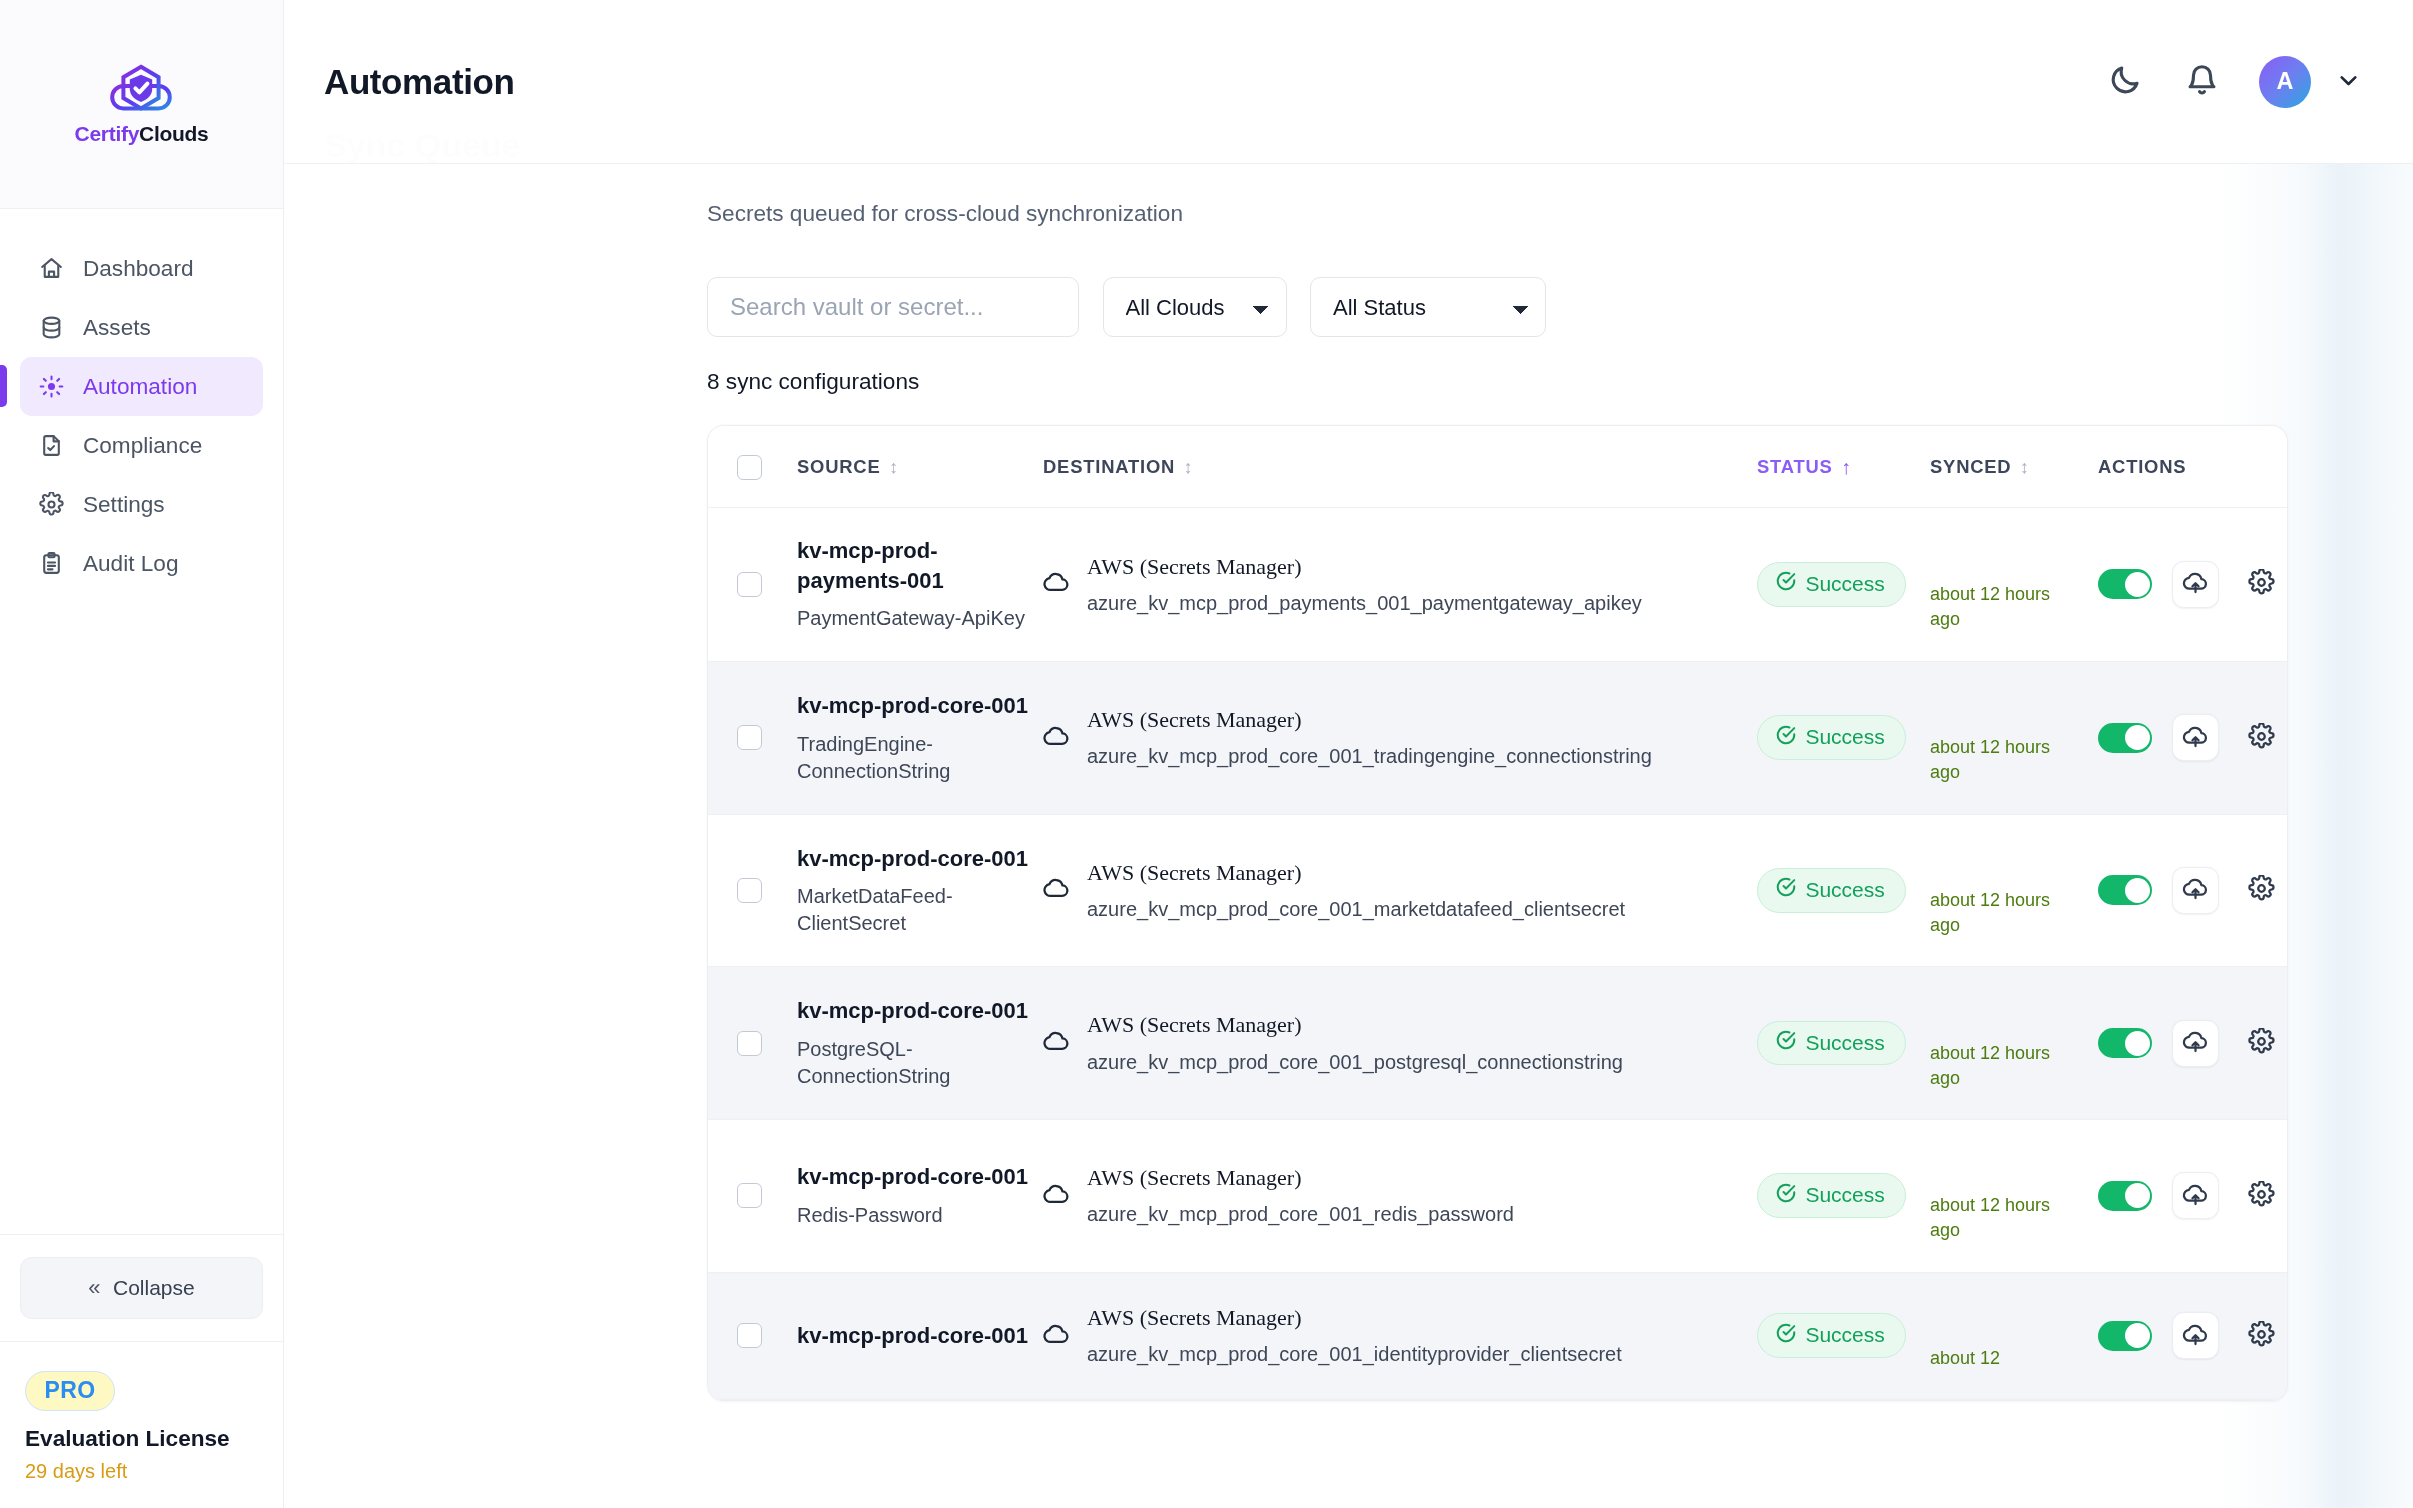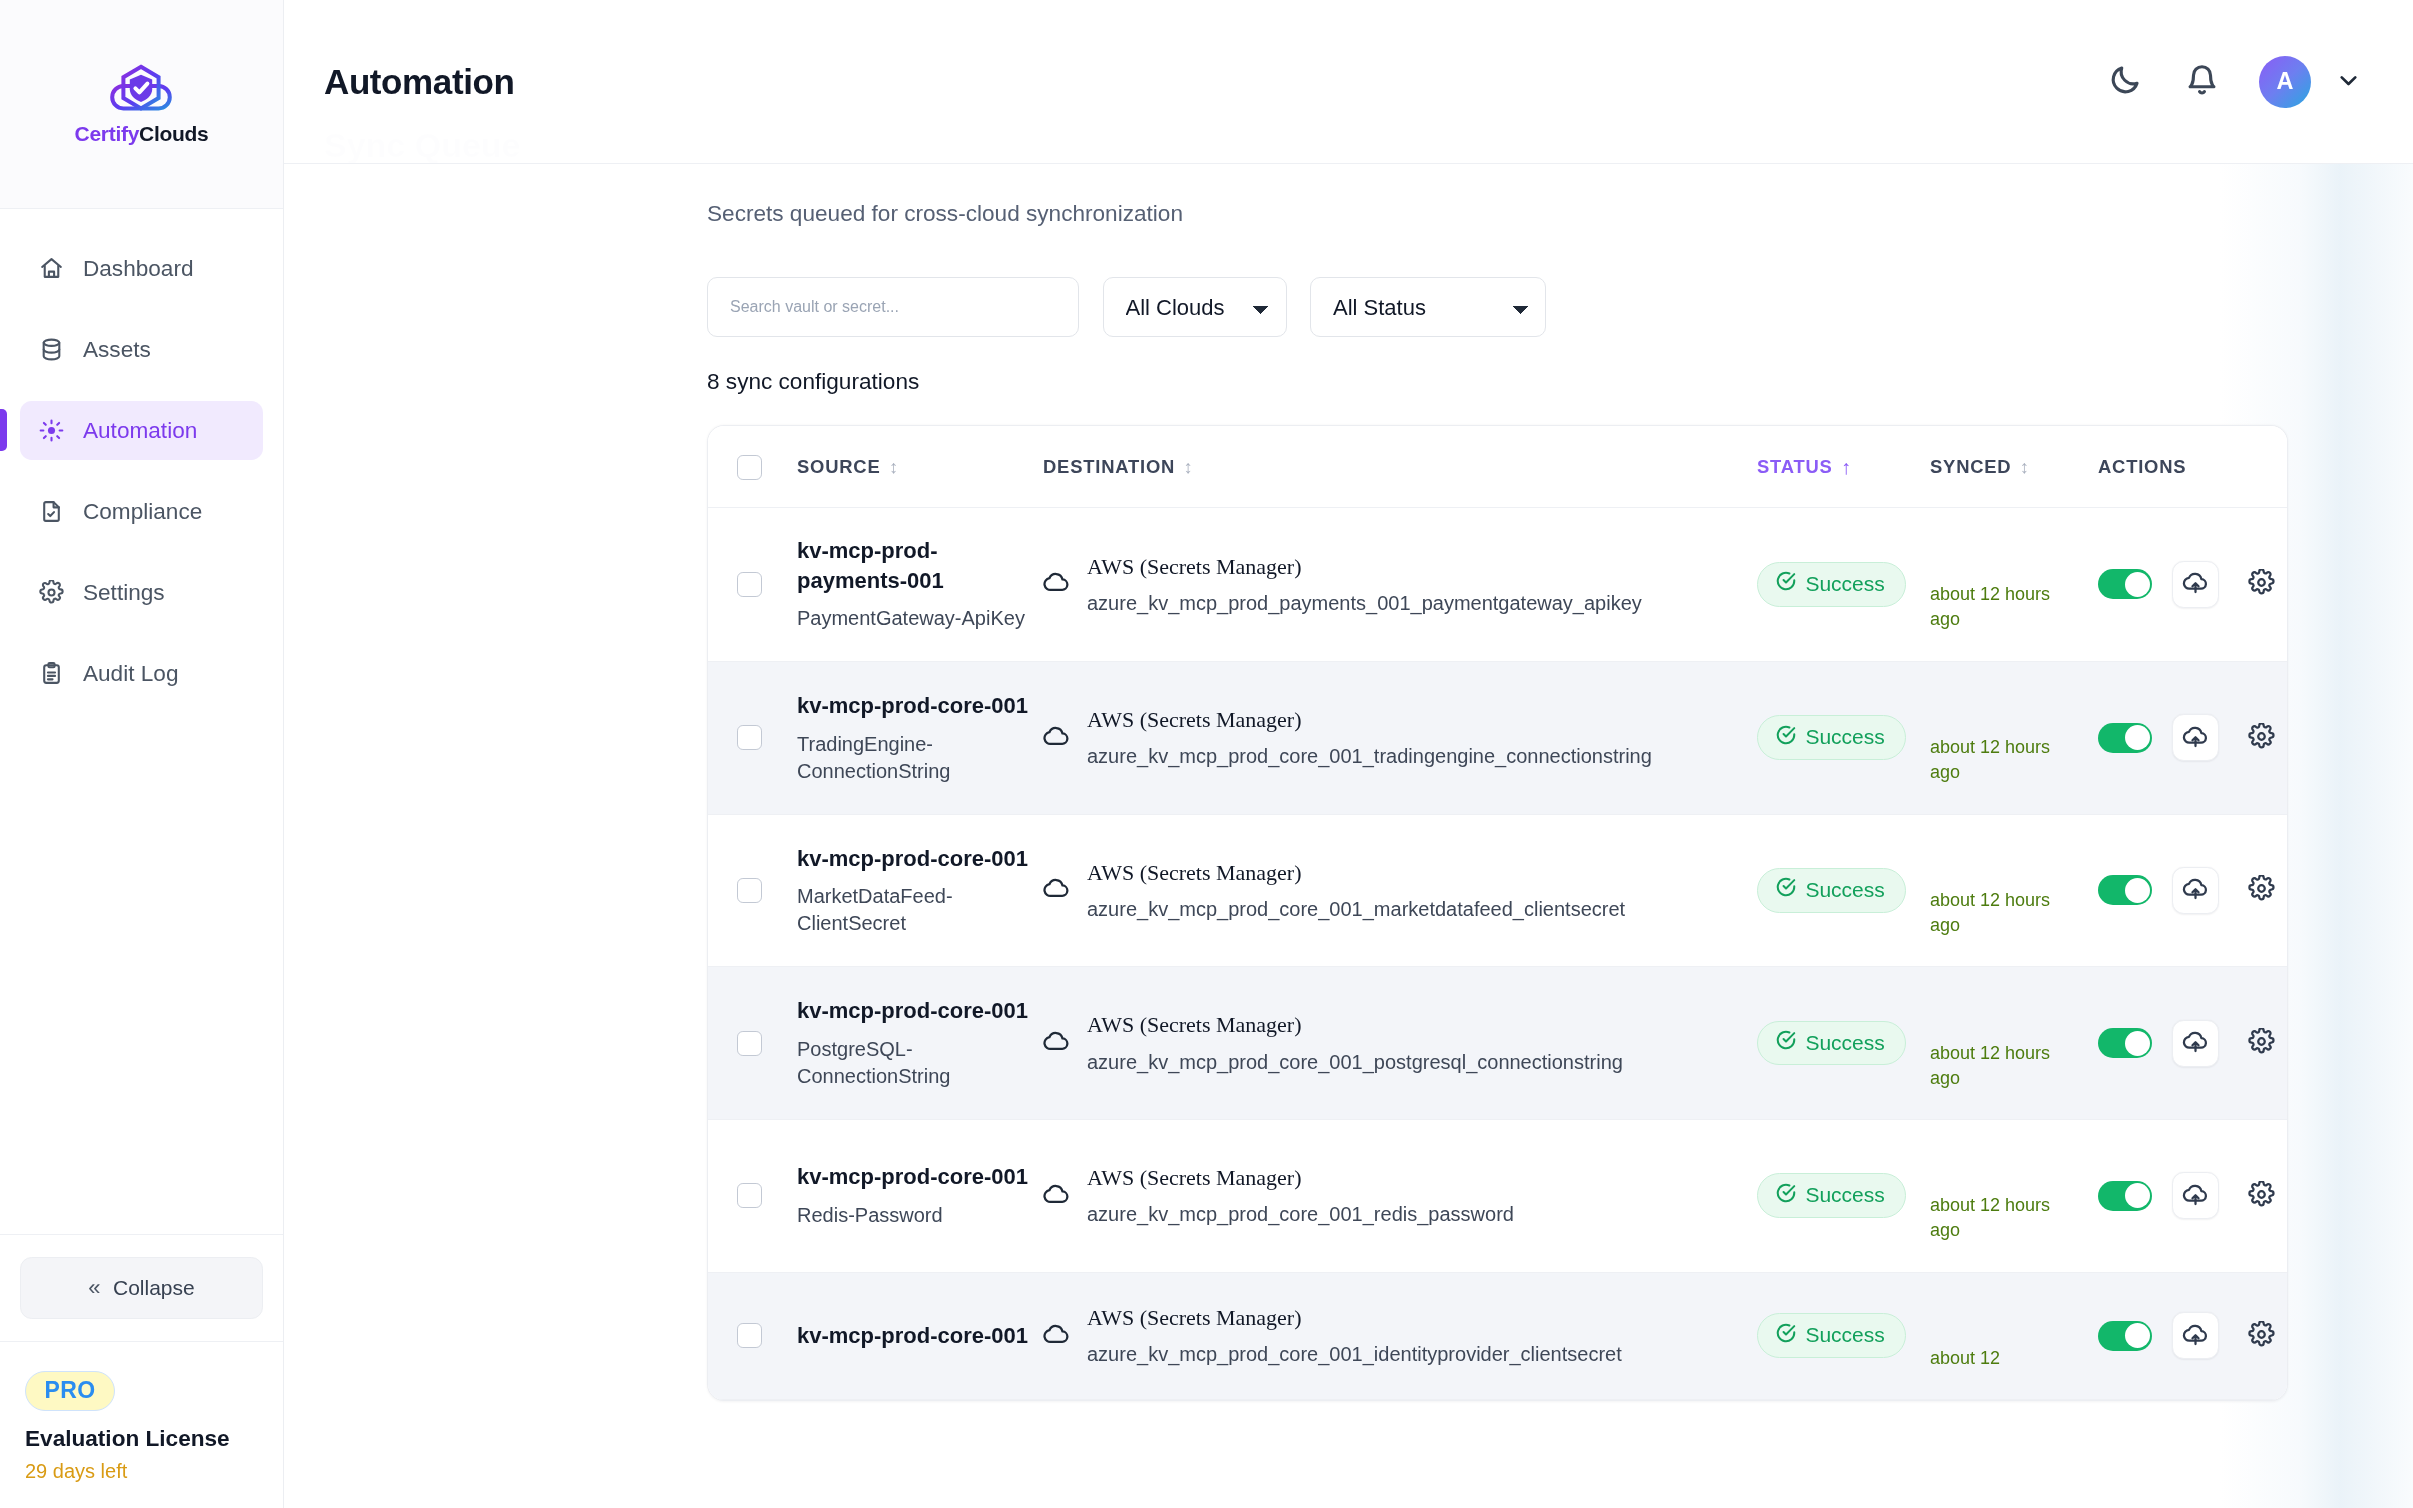--- a/index.html
+++ b/index.html
@@ -25,21 +25,21 @@
     border-bottom: 1.7px solid #eef0f4;
     display: flex; align-items: center; justify-content: center;
     background: #fbfbfd;
   }
   .logo-wrap { display: flex; flex-direction: column; align-items: center; gap: 3.4px; }
   .logo-mark { width: 80px; height: 57px; }
   .logo-text { font-size: 21px; font-weight: 700; letter-spacing: -0.3px; }
   .logo-text .c1 { color: #7c3aed; }
   .logo-text .c2 { color: #111827; }
 
-  .nav { padding: 30px 20px 0 20px; display: flex; flex-direction: column; gap: 22px; justify-content: space-between; }
+  .nav { padding: 30px 20px 0 20px; display: flex; flex-direction: column; gap: 0; justify-content: space-between; }
   .nav-item {
     position: relative;
     display: flex; align-items: center; gap: 17.6px;
     height: 59px; padding: 0 18.4px;
     border-radius: 11.7px;
     color: #4b5563;
     font-size: 22.6px;
     cursor: pointer;
   }
   .nav-item .ic { width: 27px; height: 27px; display: flex; align-items: center; justify-content: center; }
@@ -118,21 +118,21 @@
   
   .content { position: absolute; left: 17px; top: 164px; width: 100%; height: 1344px; padding: 0 0 0 0; z-index: 5; }
   .subtitle { font-size: 22.6px; color: #566074; padding: 37px 0 0 406px; }
   .content-pad { padding-left: 406px; padding-right: 84px; }
 
   .filters { display: flex; gap: 23.5px; margin-top: 50px; }
   .search-input {
     width: 372px; height: 60px;
     border: 0.8px solid #e2e5ea; border-radius: 10px;
     background: #fff; padding: 0 22px;
-    font-size: 16px; color: #111827;
+    font-size: 24px; color: #111827;
     font-family: "Liberation Sans", sans-serif;
   }
   .search-input::placeholder { color: #9aa4b4; }
   .sel {
     height: 60px; border: 0.8px solid #e2e5ea; border-radius: 10px;
     background: #fff; padding: 0 44px 0 22px;
     font-size: 22px; color: #111827;
     font-family: "Liberation Sans", sans-serif;
     appearance: none; -webkit-appearance: none;
     background-image: linear-gradient(45deg, transparent 50%, #1f2937 50%), linear-gradient(135deg, #1f2937 50%, transparent 50%);

